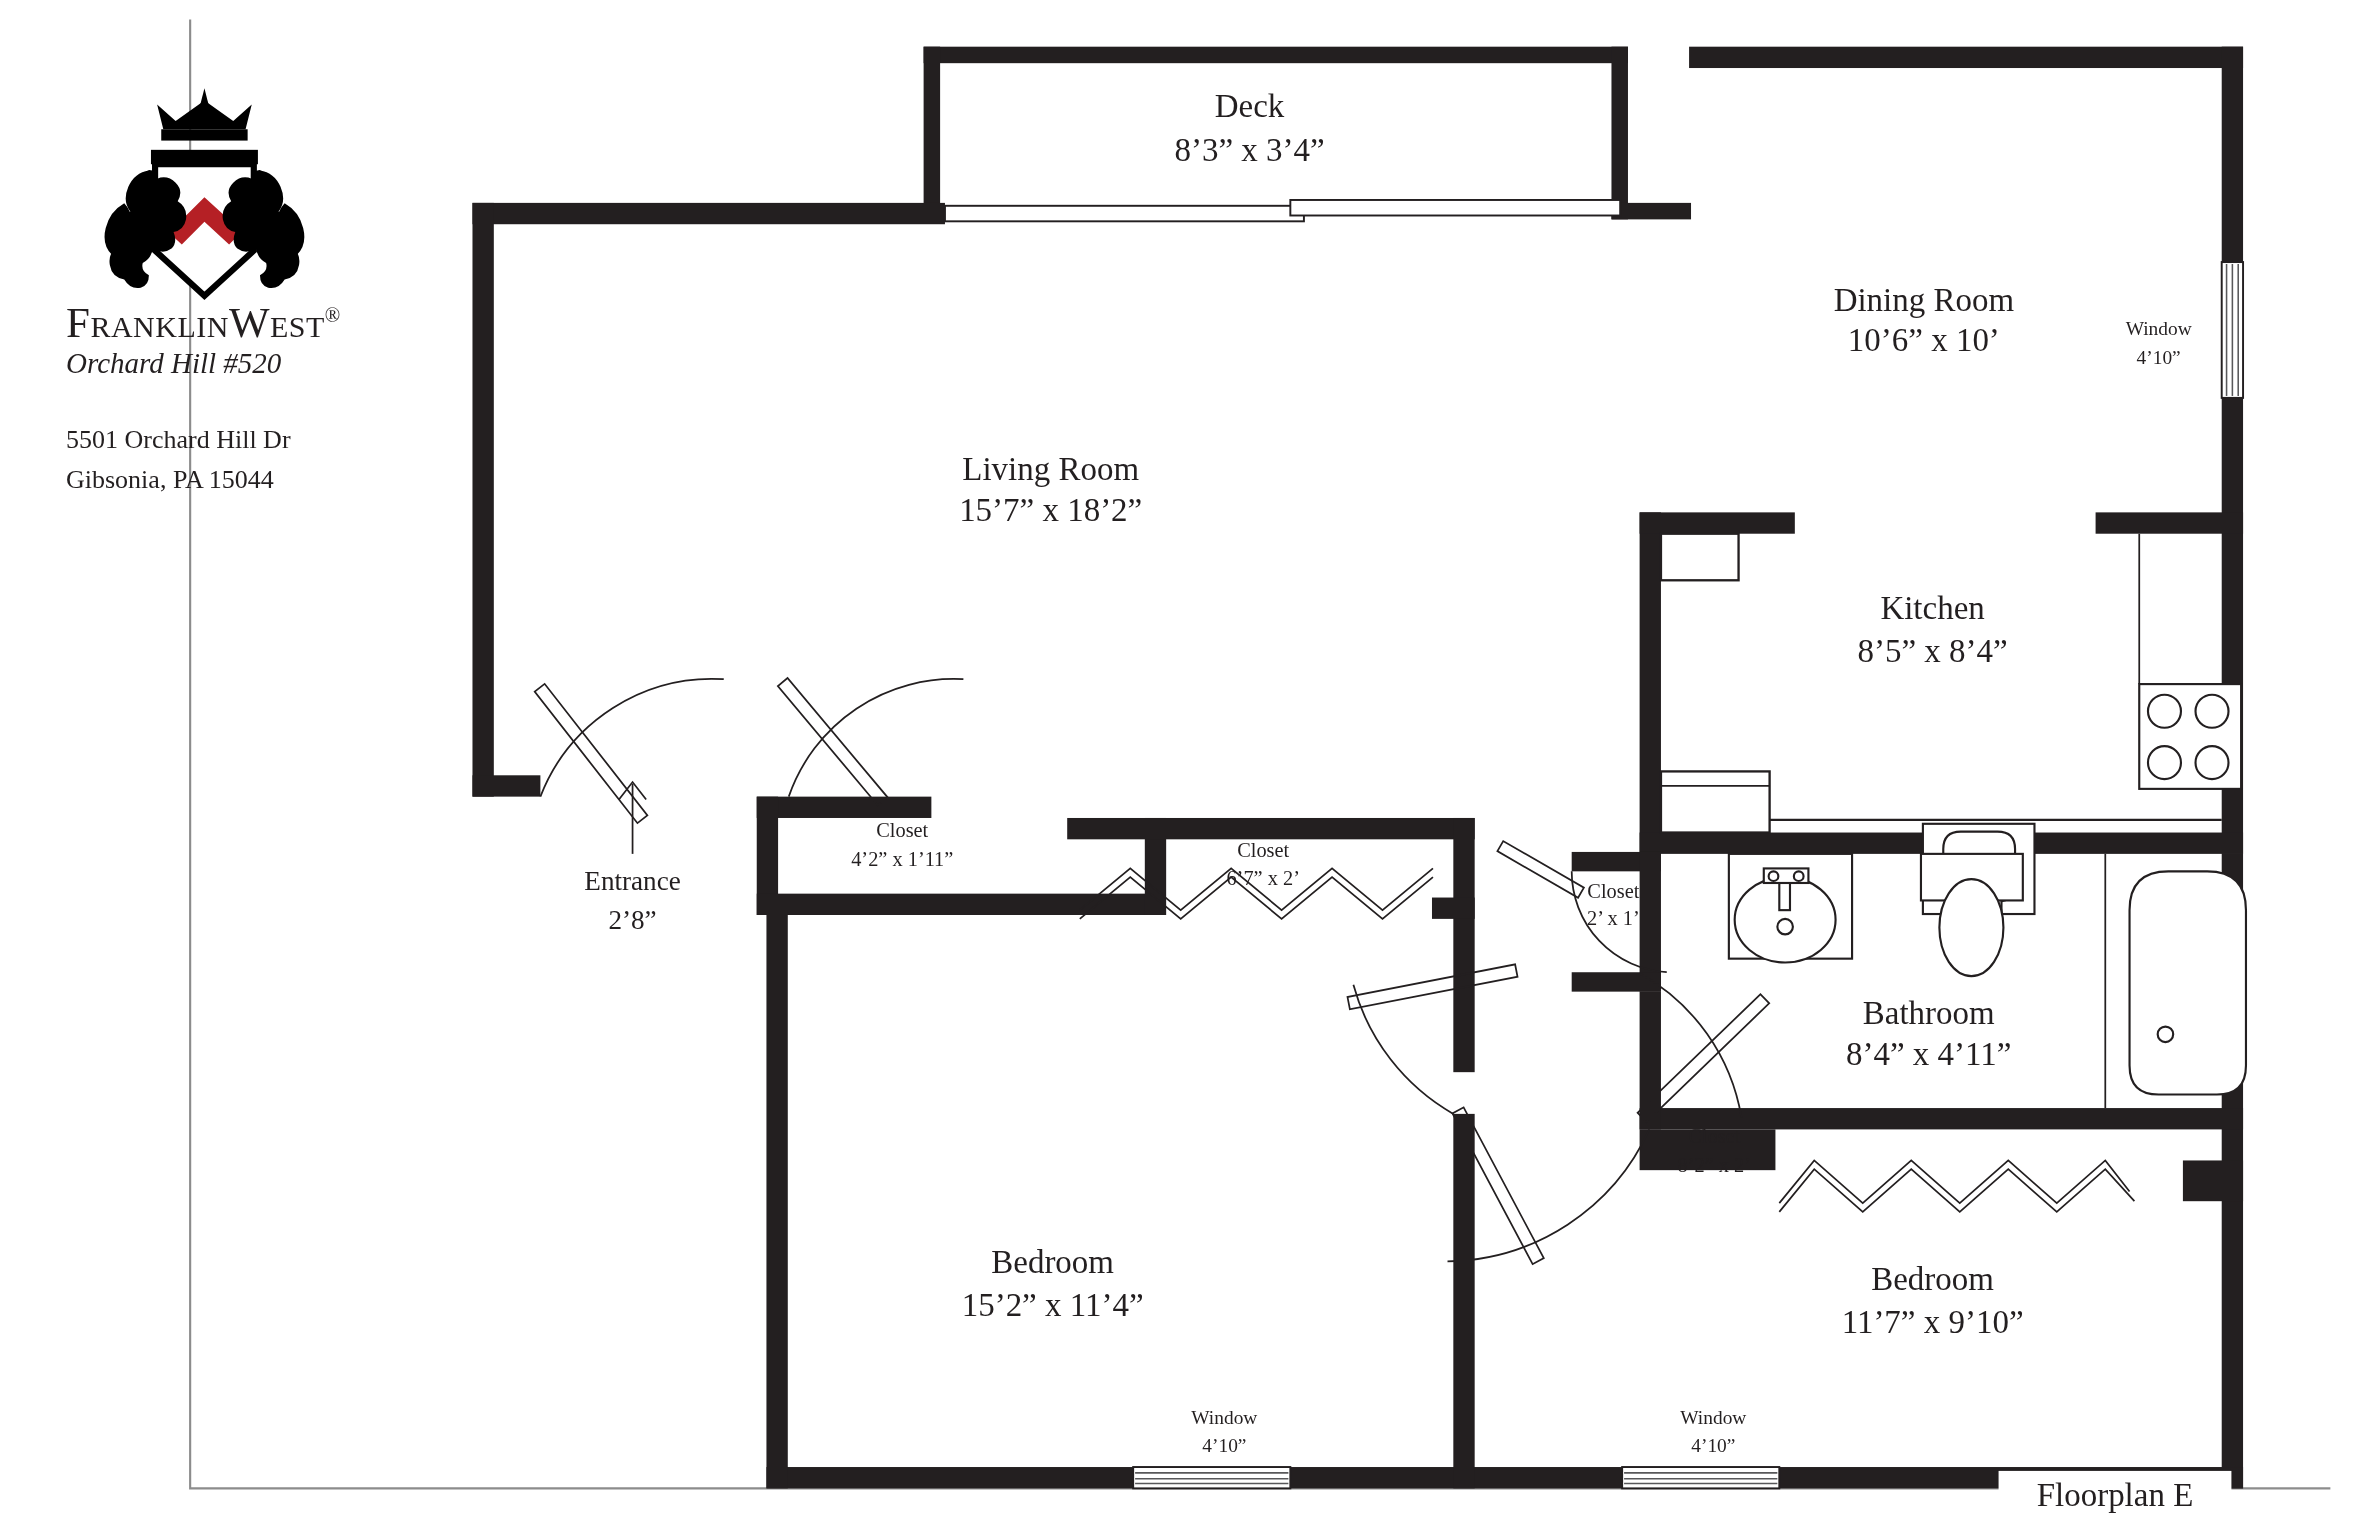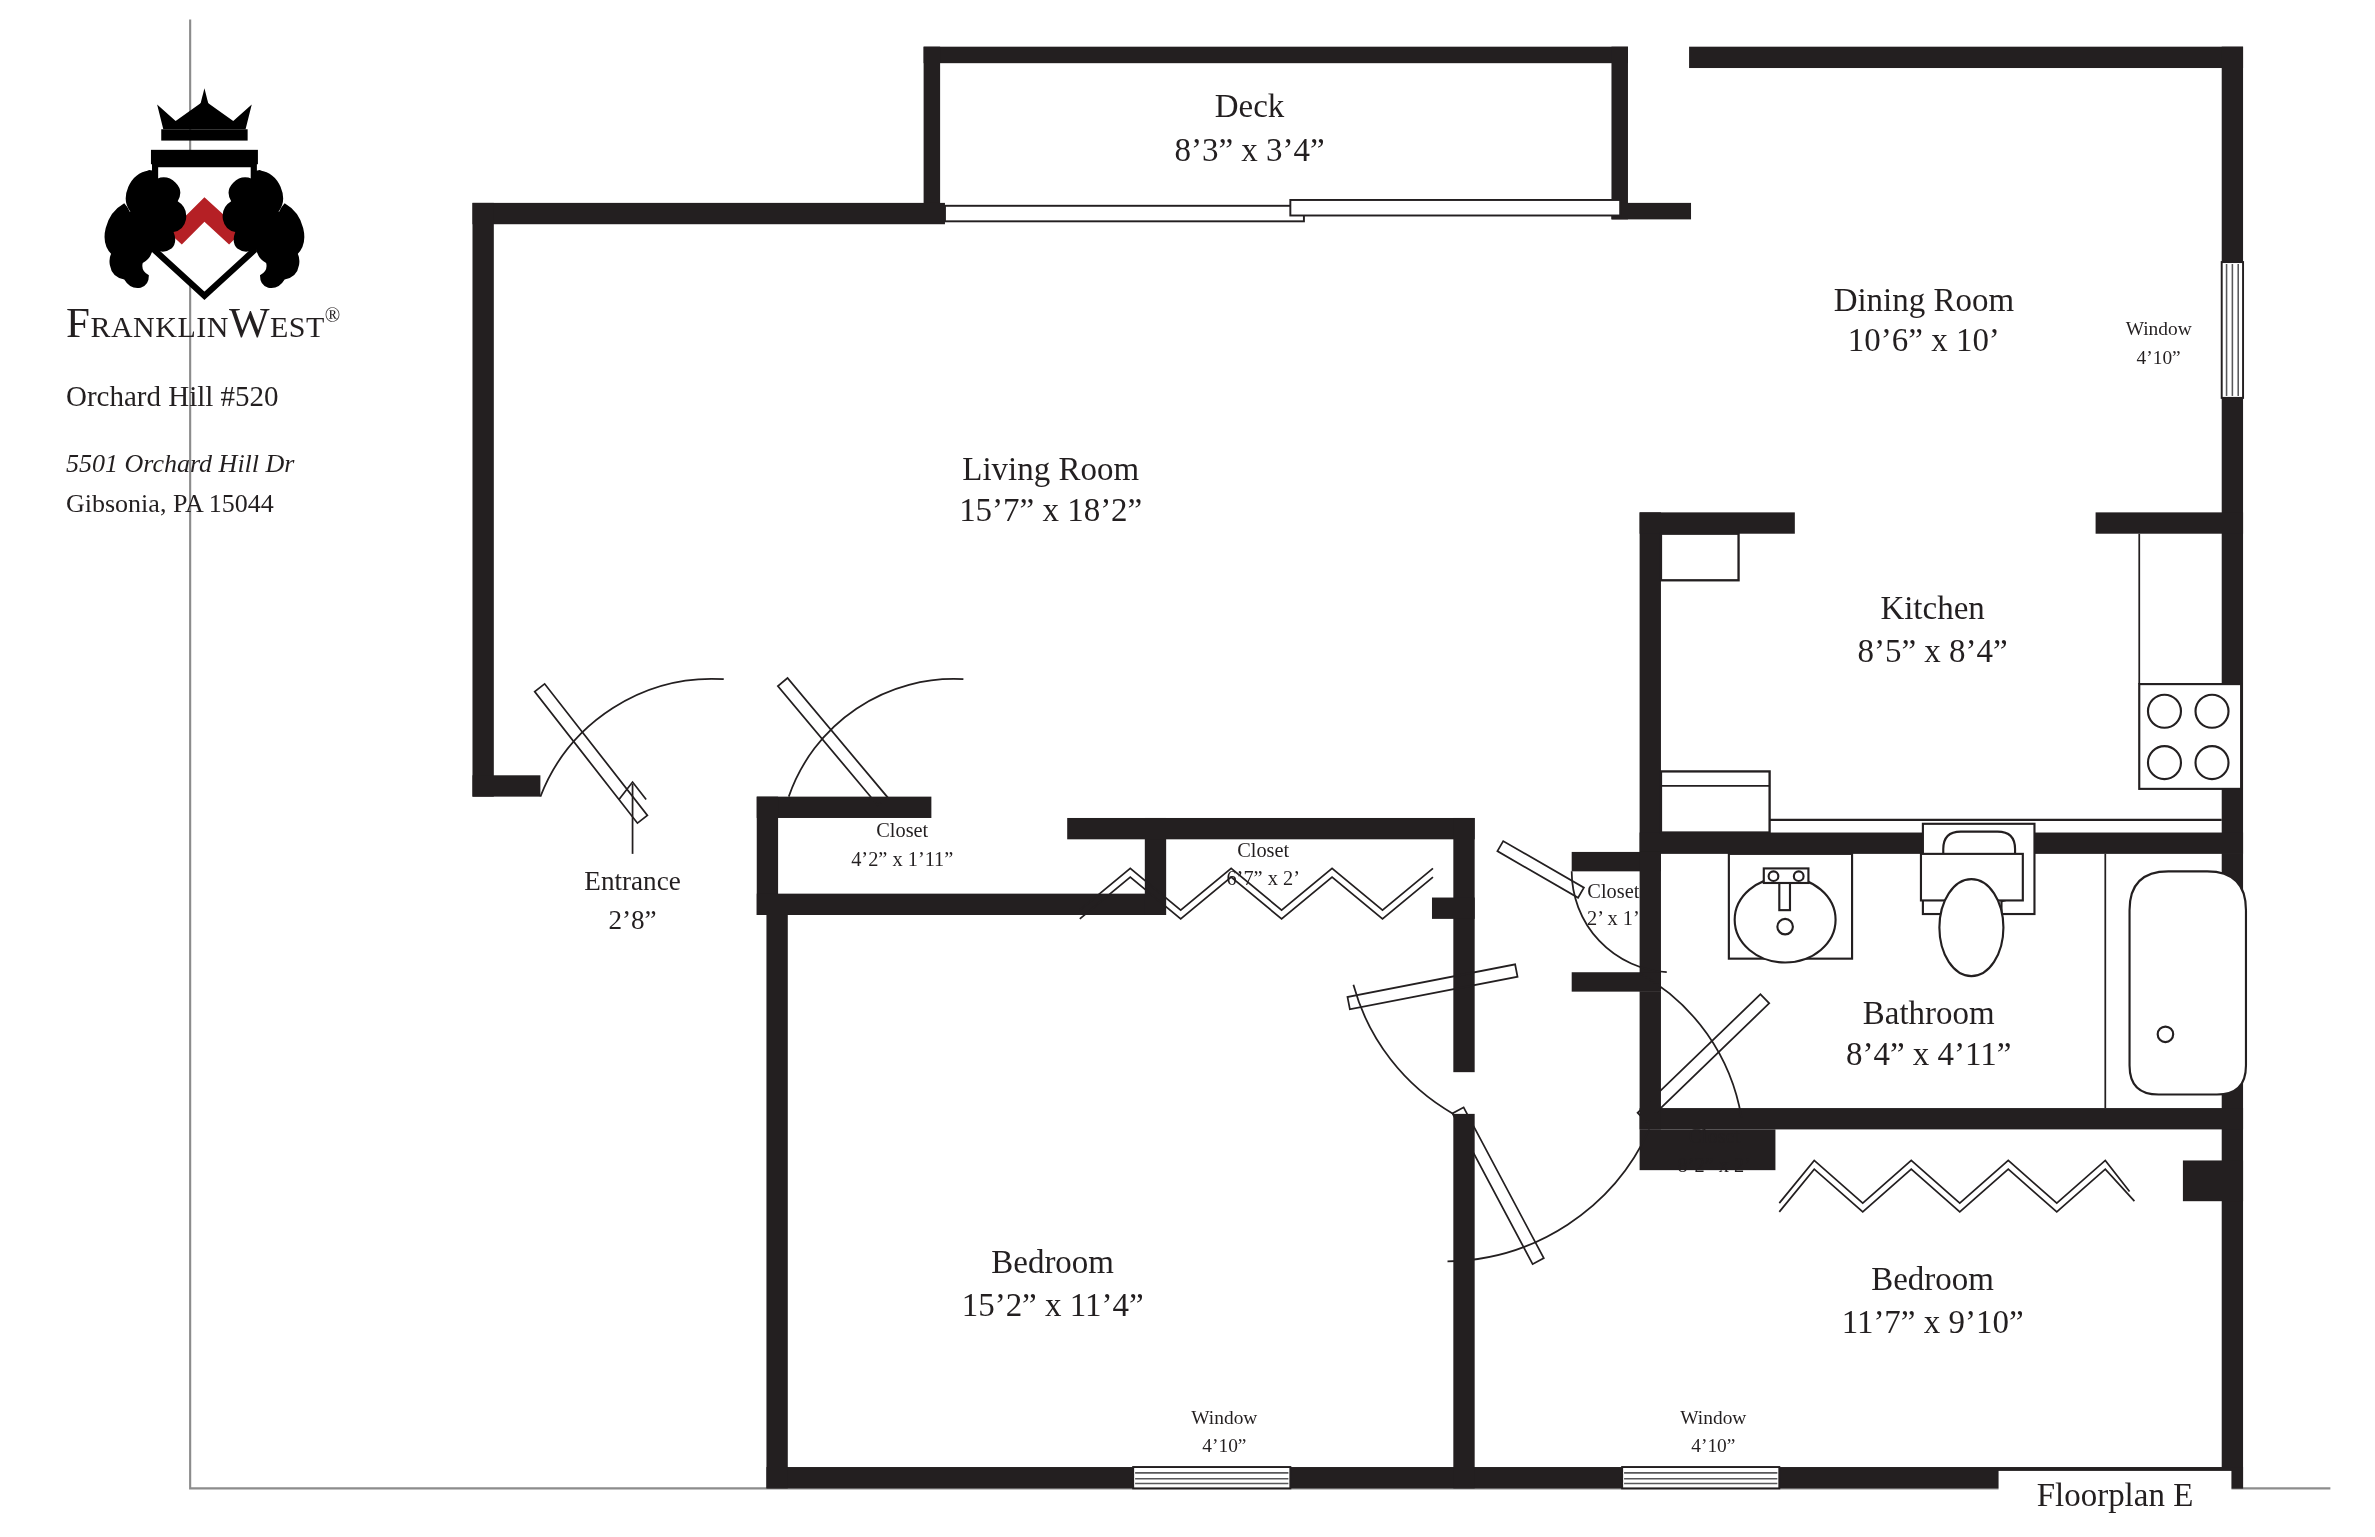--- a/index.html
+++ b/index.html
@@ -302,19 +302,19 @@
           q 8 6 14 -2 q -8 -10 -2 -20 q 8 -12 4 -26 q -2 -12 -8 -18 z"></path>
       </g>
     </g>
 
   </svg>
 
   <div style="position:absolute;left:66px;top:298px;width:408px;">
     <div class="brandname">
       <span style="font-variant:small-caps;">FranklinWest</span><sup style="font-size:20.4px;vertical-align:super;">®</sup>
     </div>
-    <div class="unitname" style="margin-top:33px;">Orchard Hill #520</div>
-    <div class="addrline" style="margin-top:36px;font-style:italic;">5501 Orchard Hill Dr</div>
+    <div class="unitname" style="font-style:italic;">Orchard Hill #520</div>
+    <div class="addrline" style="margin-top:45px;">5501 Orchard Hill Dr</div>
     <div class="addrline" style="margin-top:10px;">Gibsonia, PA 15044</div>
   </div>
 
 </div>
 
 
 </body></html>

